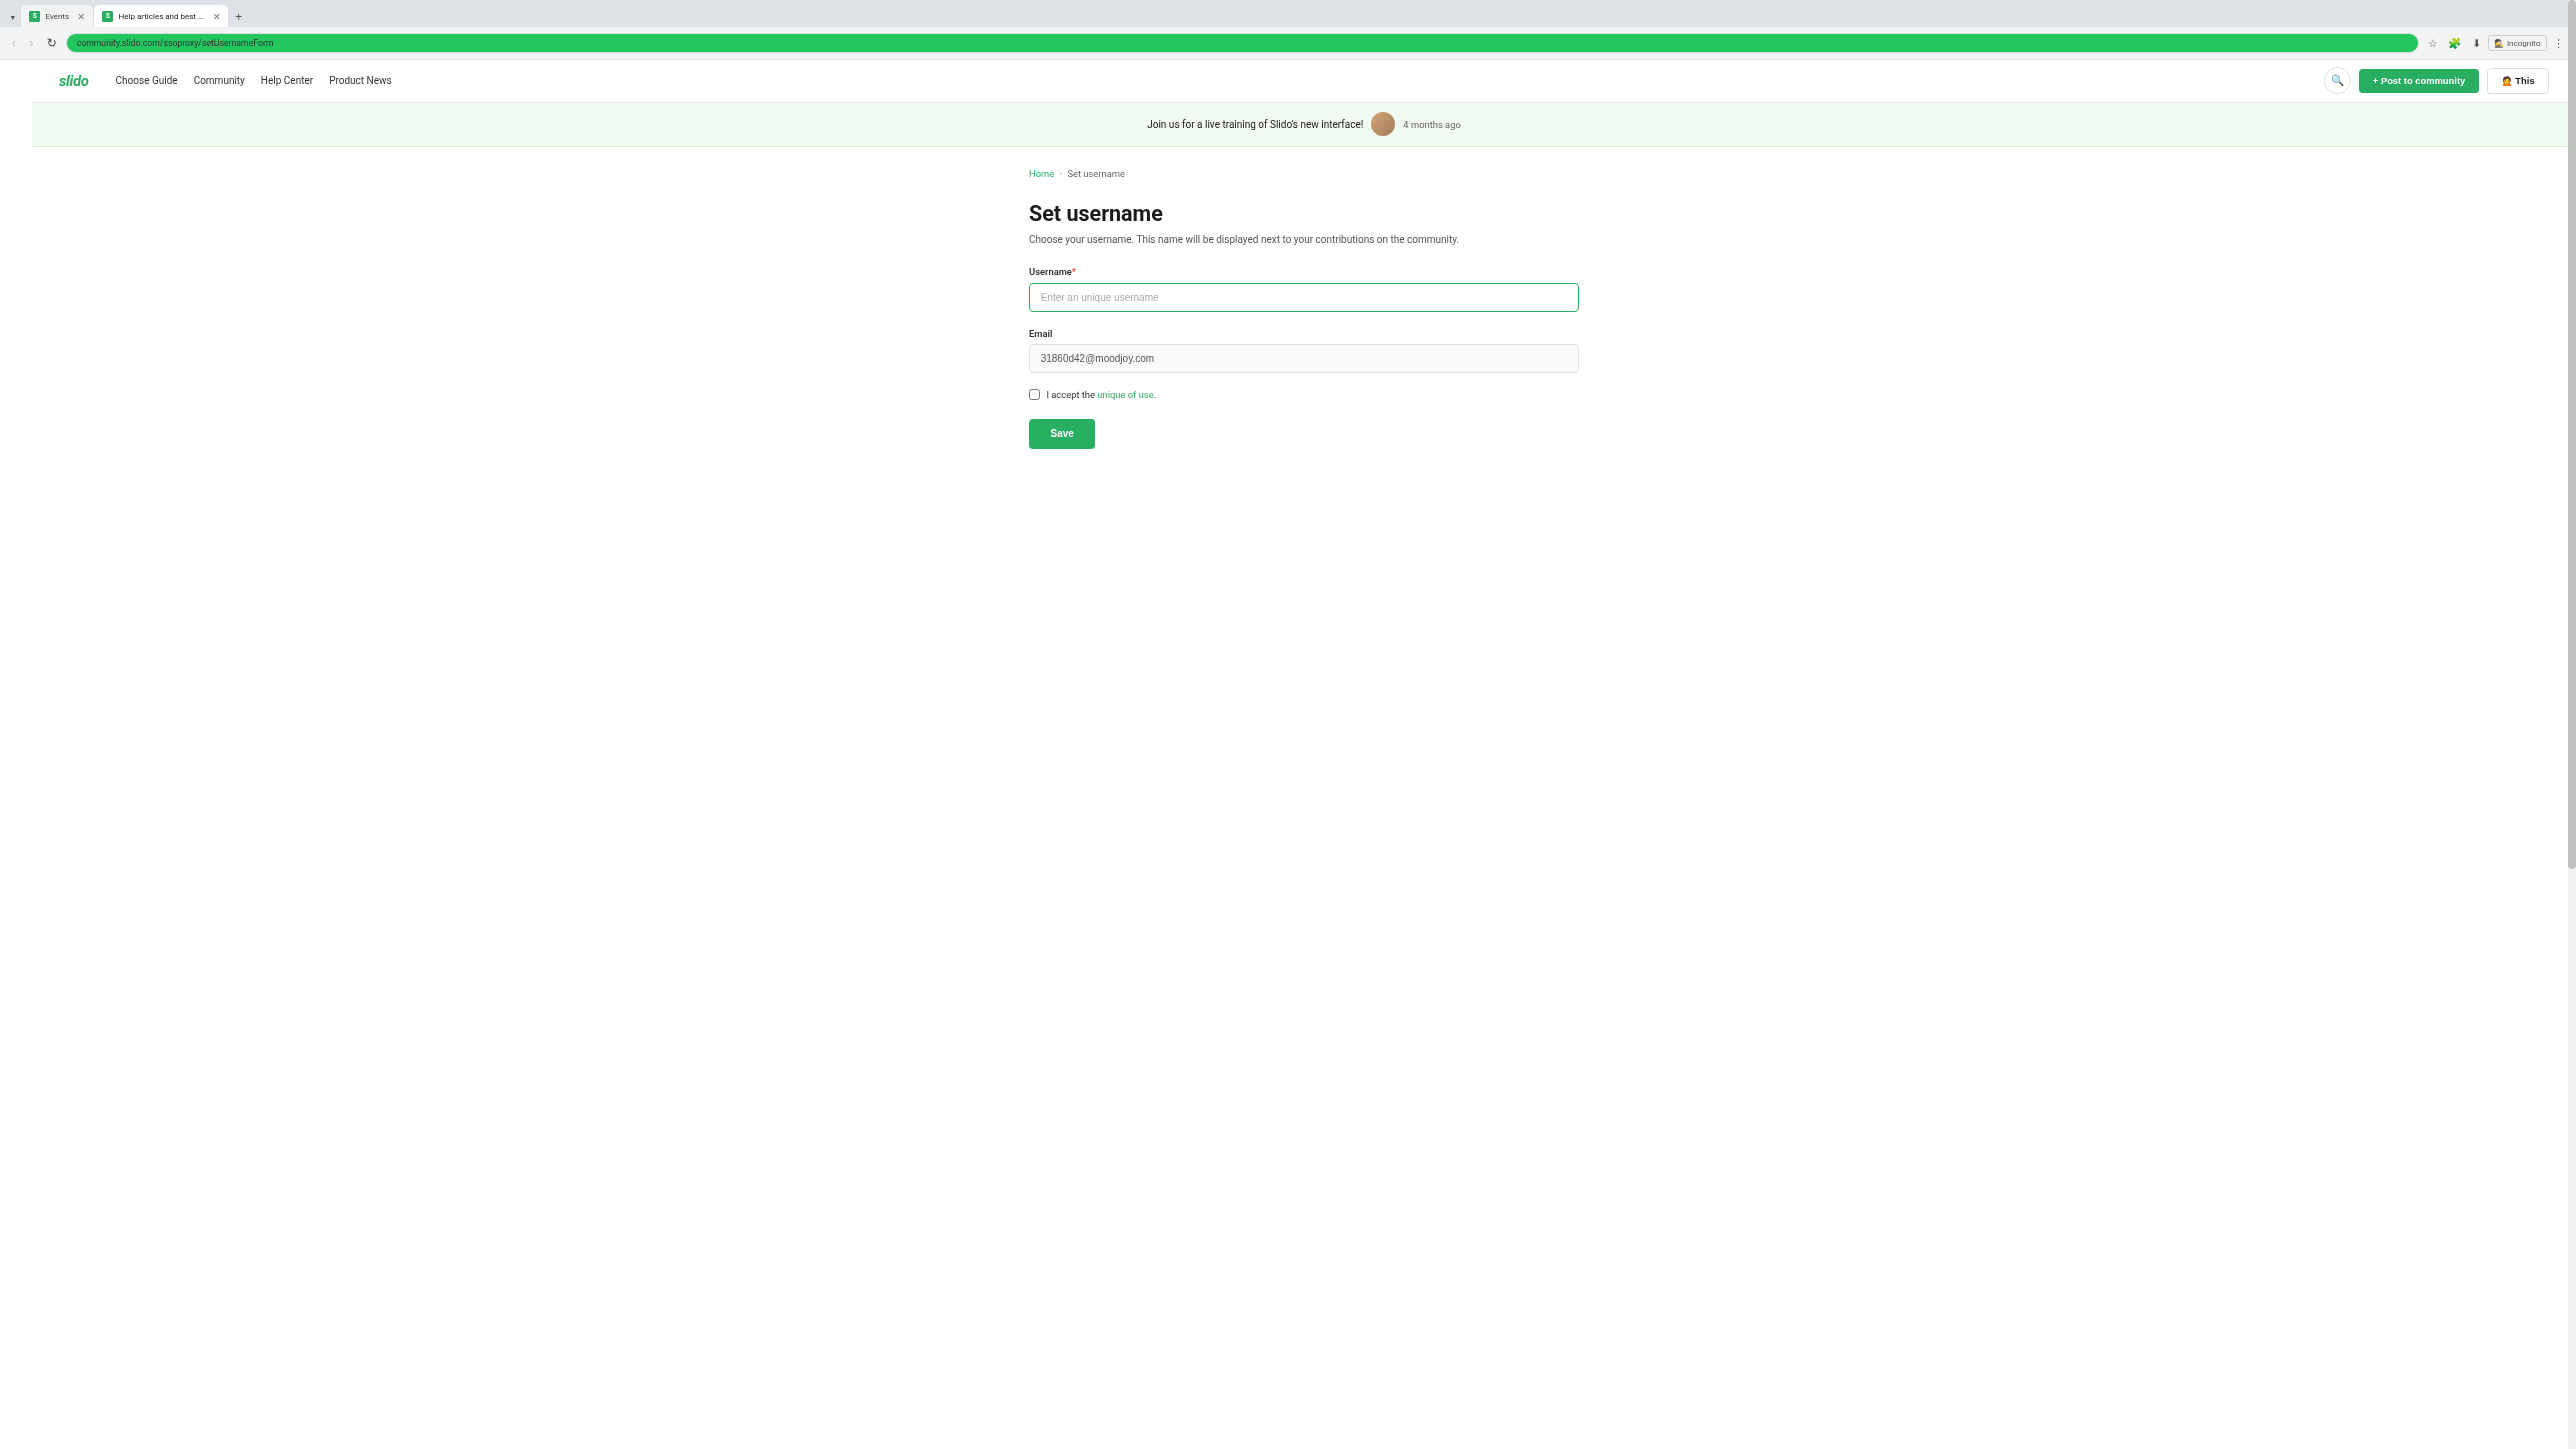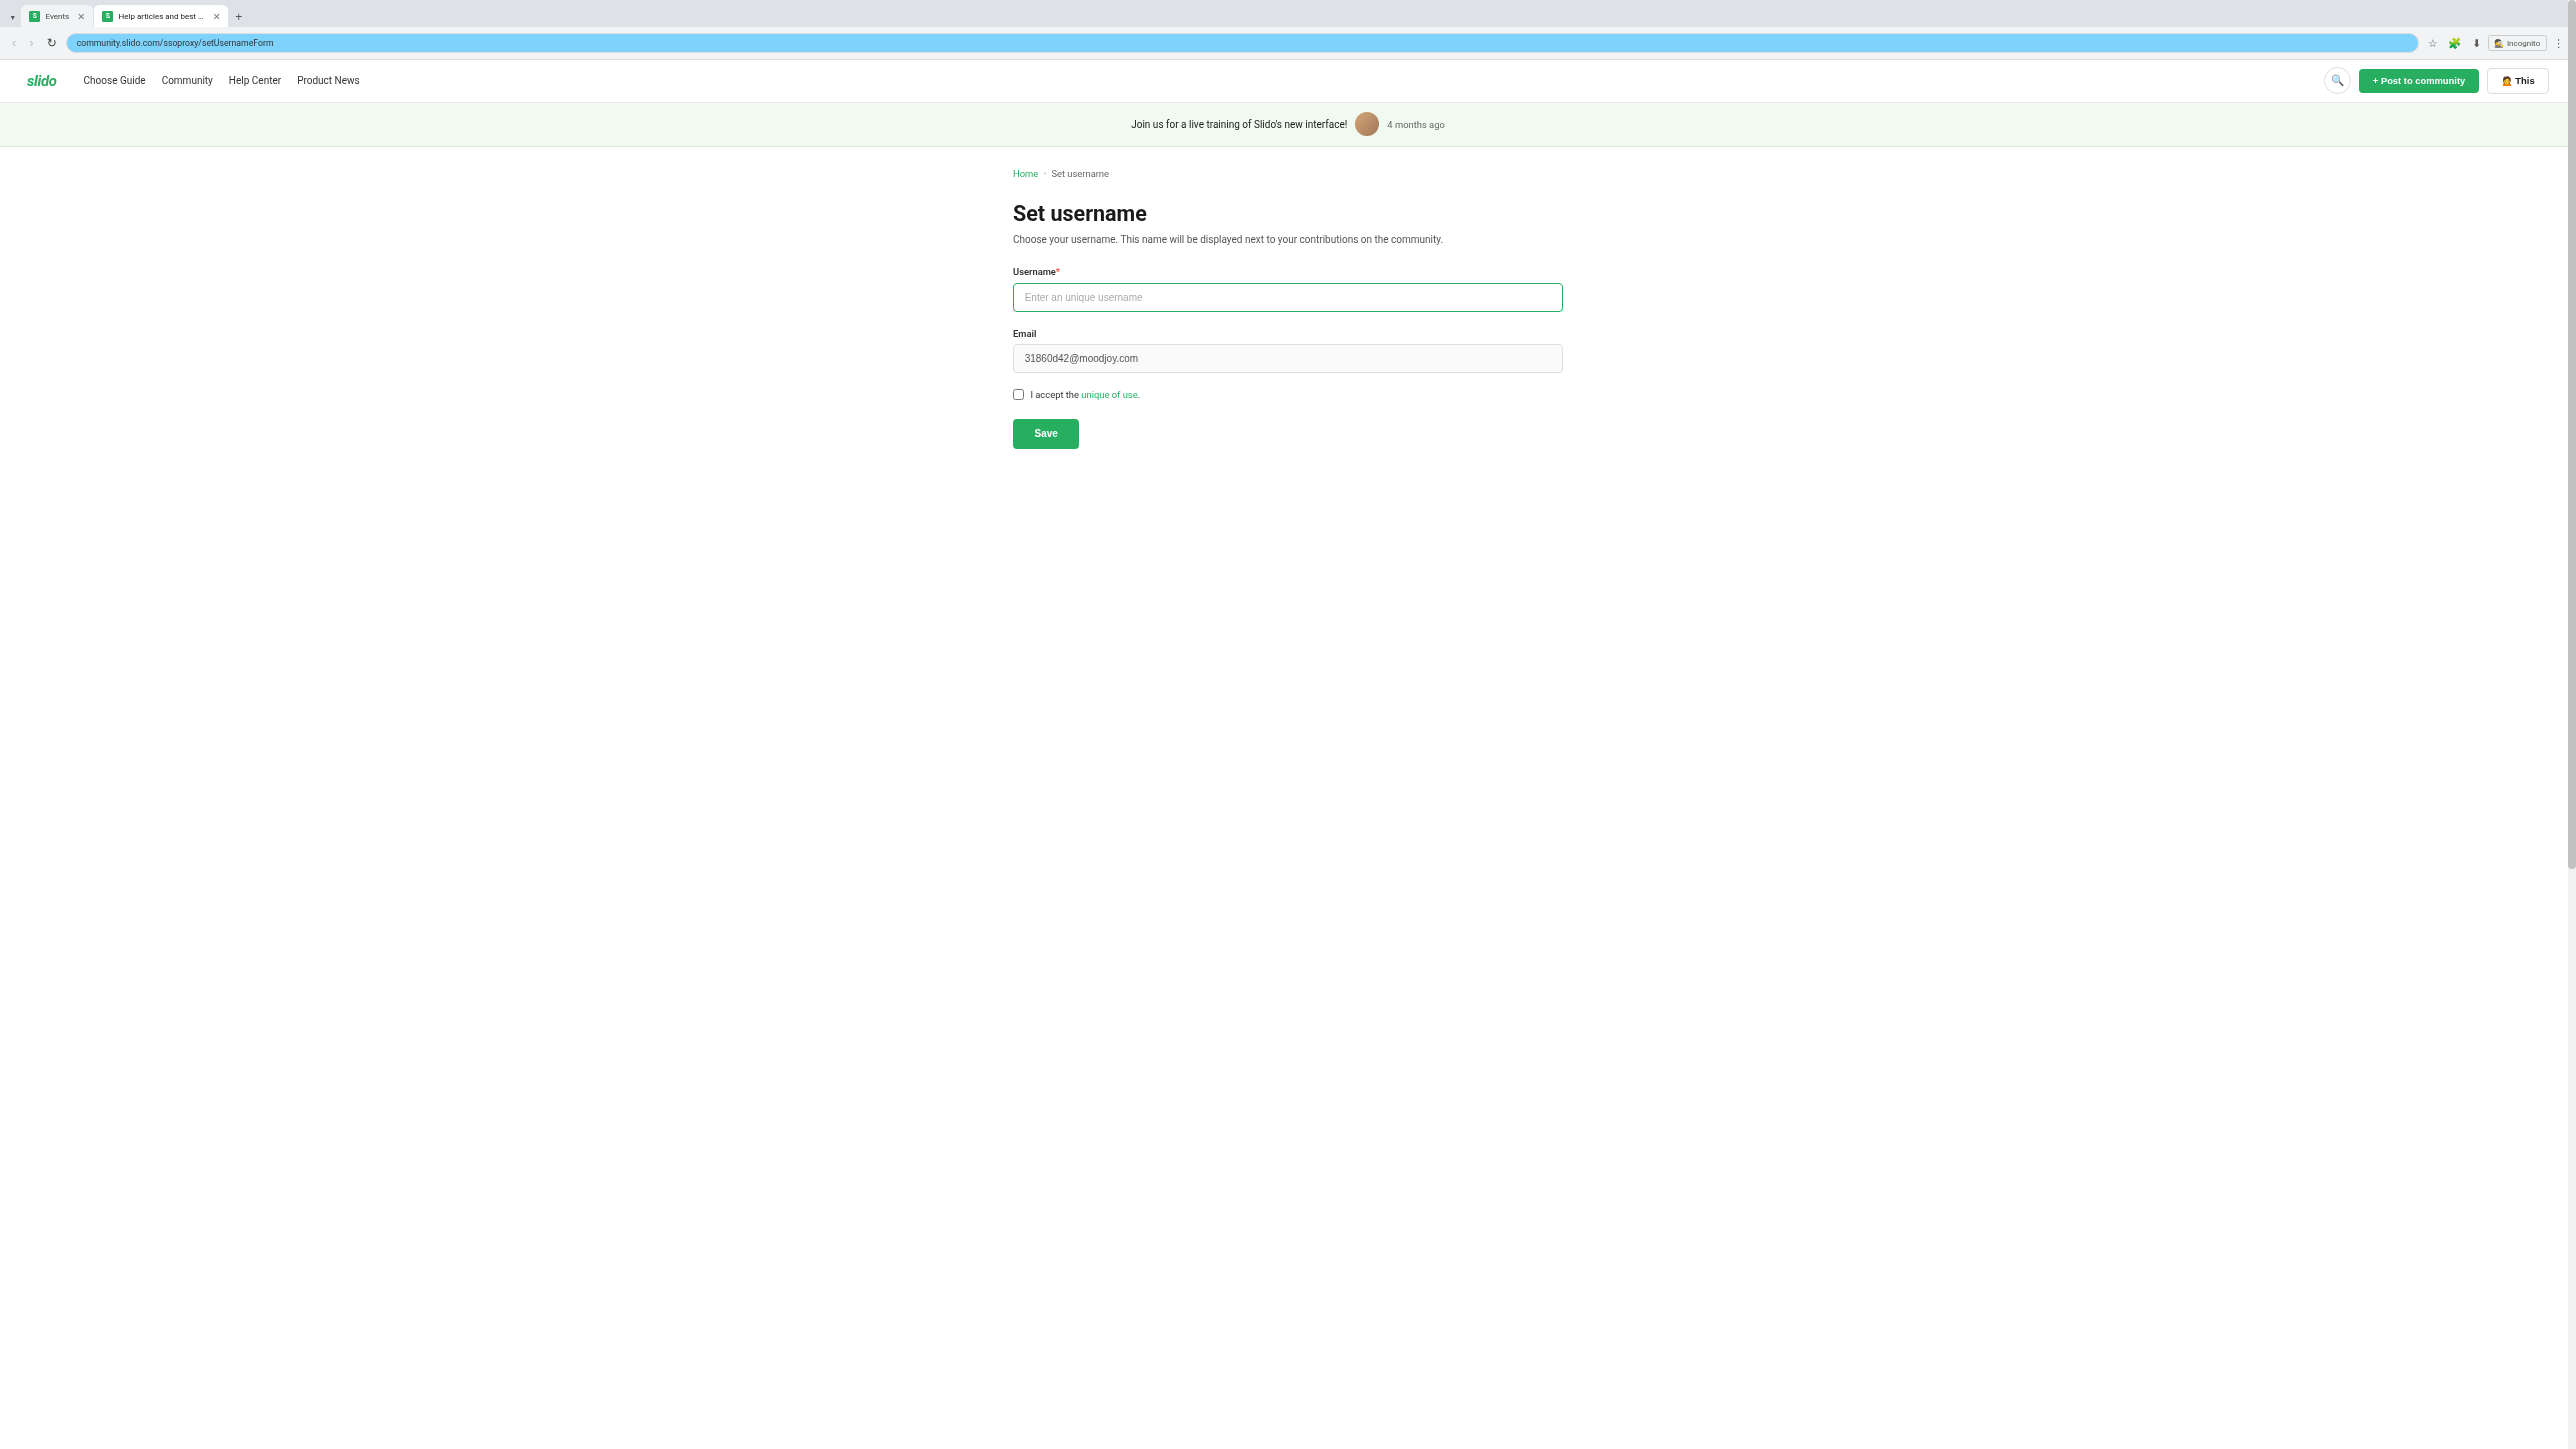--- a/index.html
+++ b/index.html
@@ -13,28 +13,28 @@
     .browser-tab .tab-favicon { width: 10.7px; height: 10.7px; background: #1a73e8; border-radius: 1.3px; display: flex; align-items: center; justify-content: center; color: white; font-size: 6.7px; font-weight: bold; flex-shrink: 0; }
     .browser-tab .tab-favicon.green { background: #27ae60; }
     .browser-tab .tab-label { overflow: hidden; text-overflow: ellipsis; white-space: nowrap; font-size: 8px; }
     .browser-tab .tab-close { margin-left: 2.7px; color: #777; font-size: 9.4px; cursor: pointer; flex-shrink: 0; }
     .tab-new { background: none; border: none; font-size: 12px; color: #555; cursor: pointer; padding: 2.7px 5.4px; margin-bottom: 0; }
     .tab-dropdown { background: none; border: none; font-size: 8px; color: #555; cursor: pointer; padding: 5.4px; }
 
     .browser-toolbar { display: flex; align-items: center; gap: 5.4px; padding: 5.4px 8px; background: #f1f3f4; }
     .nav-btn { background: none; border: none; cursor: pointer; color: #444; font-size: 12px; padding: 2.7px 4px; border-radius: 2.7px; }
     .nav-btn.disabled { color: #bbb; cursor: default; }
-    .address-bar { flex: 1; display: flex; align-items: center; background: #7dd3fc; border: 0.7px solid #ddd; border-radius: 13.4px; padding: 4px 9.4px; font-size: 8.7px; color: #333; gap: 5.4px; }
+    .address-bar { flex: 1; display: flex; align-items: center; background: #22c55e; border: 0.7px solid #ddd; border-radius: 13.4px; padding: 4px 9.4px; font-size: 8.7px; color: #333; gap: 5.4px; }
     .address-bar-url { flex: 1; color: #333; font-size: 8.7px; }
     .toolbar-actions { display: flex; align-items: center; gap: 2.7px; }
     .toolbar-icon-btn { background: none; border: none; cursor: pointer; color: #555; font-size: 10.7px; padding: 4px; border-radius: 2.7px; }
     .incognito-badge { display: flex; align-items: center; gap: 2.7px; font-size: 8px; color: #555; padding: 2.7px 5.4px; border: 0.7px solid #ccc; border-radius: 2.7px; }
 
     
-    .page { min-height: calc(100vh - 60px); }
+    .page { min-height: calc(100vh - 60px); margin-left: 32px; }
 
     
     .site-nav { display: flex; align-items: center; padding: 0 27px; height: 43px; border-bottom: 0.7px solid #e8e8e8; gap: 21.5px; }
     .site-logo { display: flex; align-items: center; margin-right: 5.4px; }
     .logo-text { font-size: 14.8px; font-weight: 700; color: #27ae60; letter-spacing: -0.3px; font-style: italic; }
     .nav-links { display: flex; align-items: center; gap: 16px; flex: 1; }
     .nav-link { font-size: 10px; color: #333; text-decoration: none; cursor: pointer; padding: 2.7px 0; }
     .nav-actions { display: flex; align-items: center; gap: 8px; margin-left: auto; }
     .search-btn { background: none; border: 0.7px solid #ddd; border-radius: 50%; width: 27px; height: 27px; display: flex; align-items: center; justify-content: center; cursor: pointer; color: #555; font-size: 10.7px; }
     .post-btn { background: #27ae60; color: white; border: none; border-radius: 4px; padding: 6.7px 13.4px; font-size: 9.4px; font-weight: 600; cursor: pointer; display: flex; align-items: center; gap: 4px; text-align: right; }

